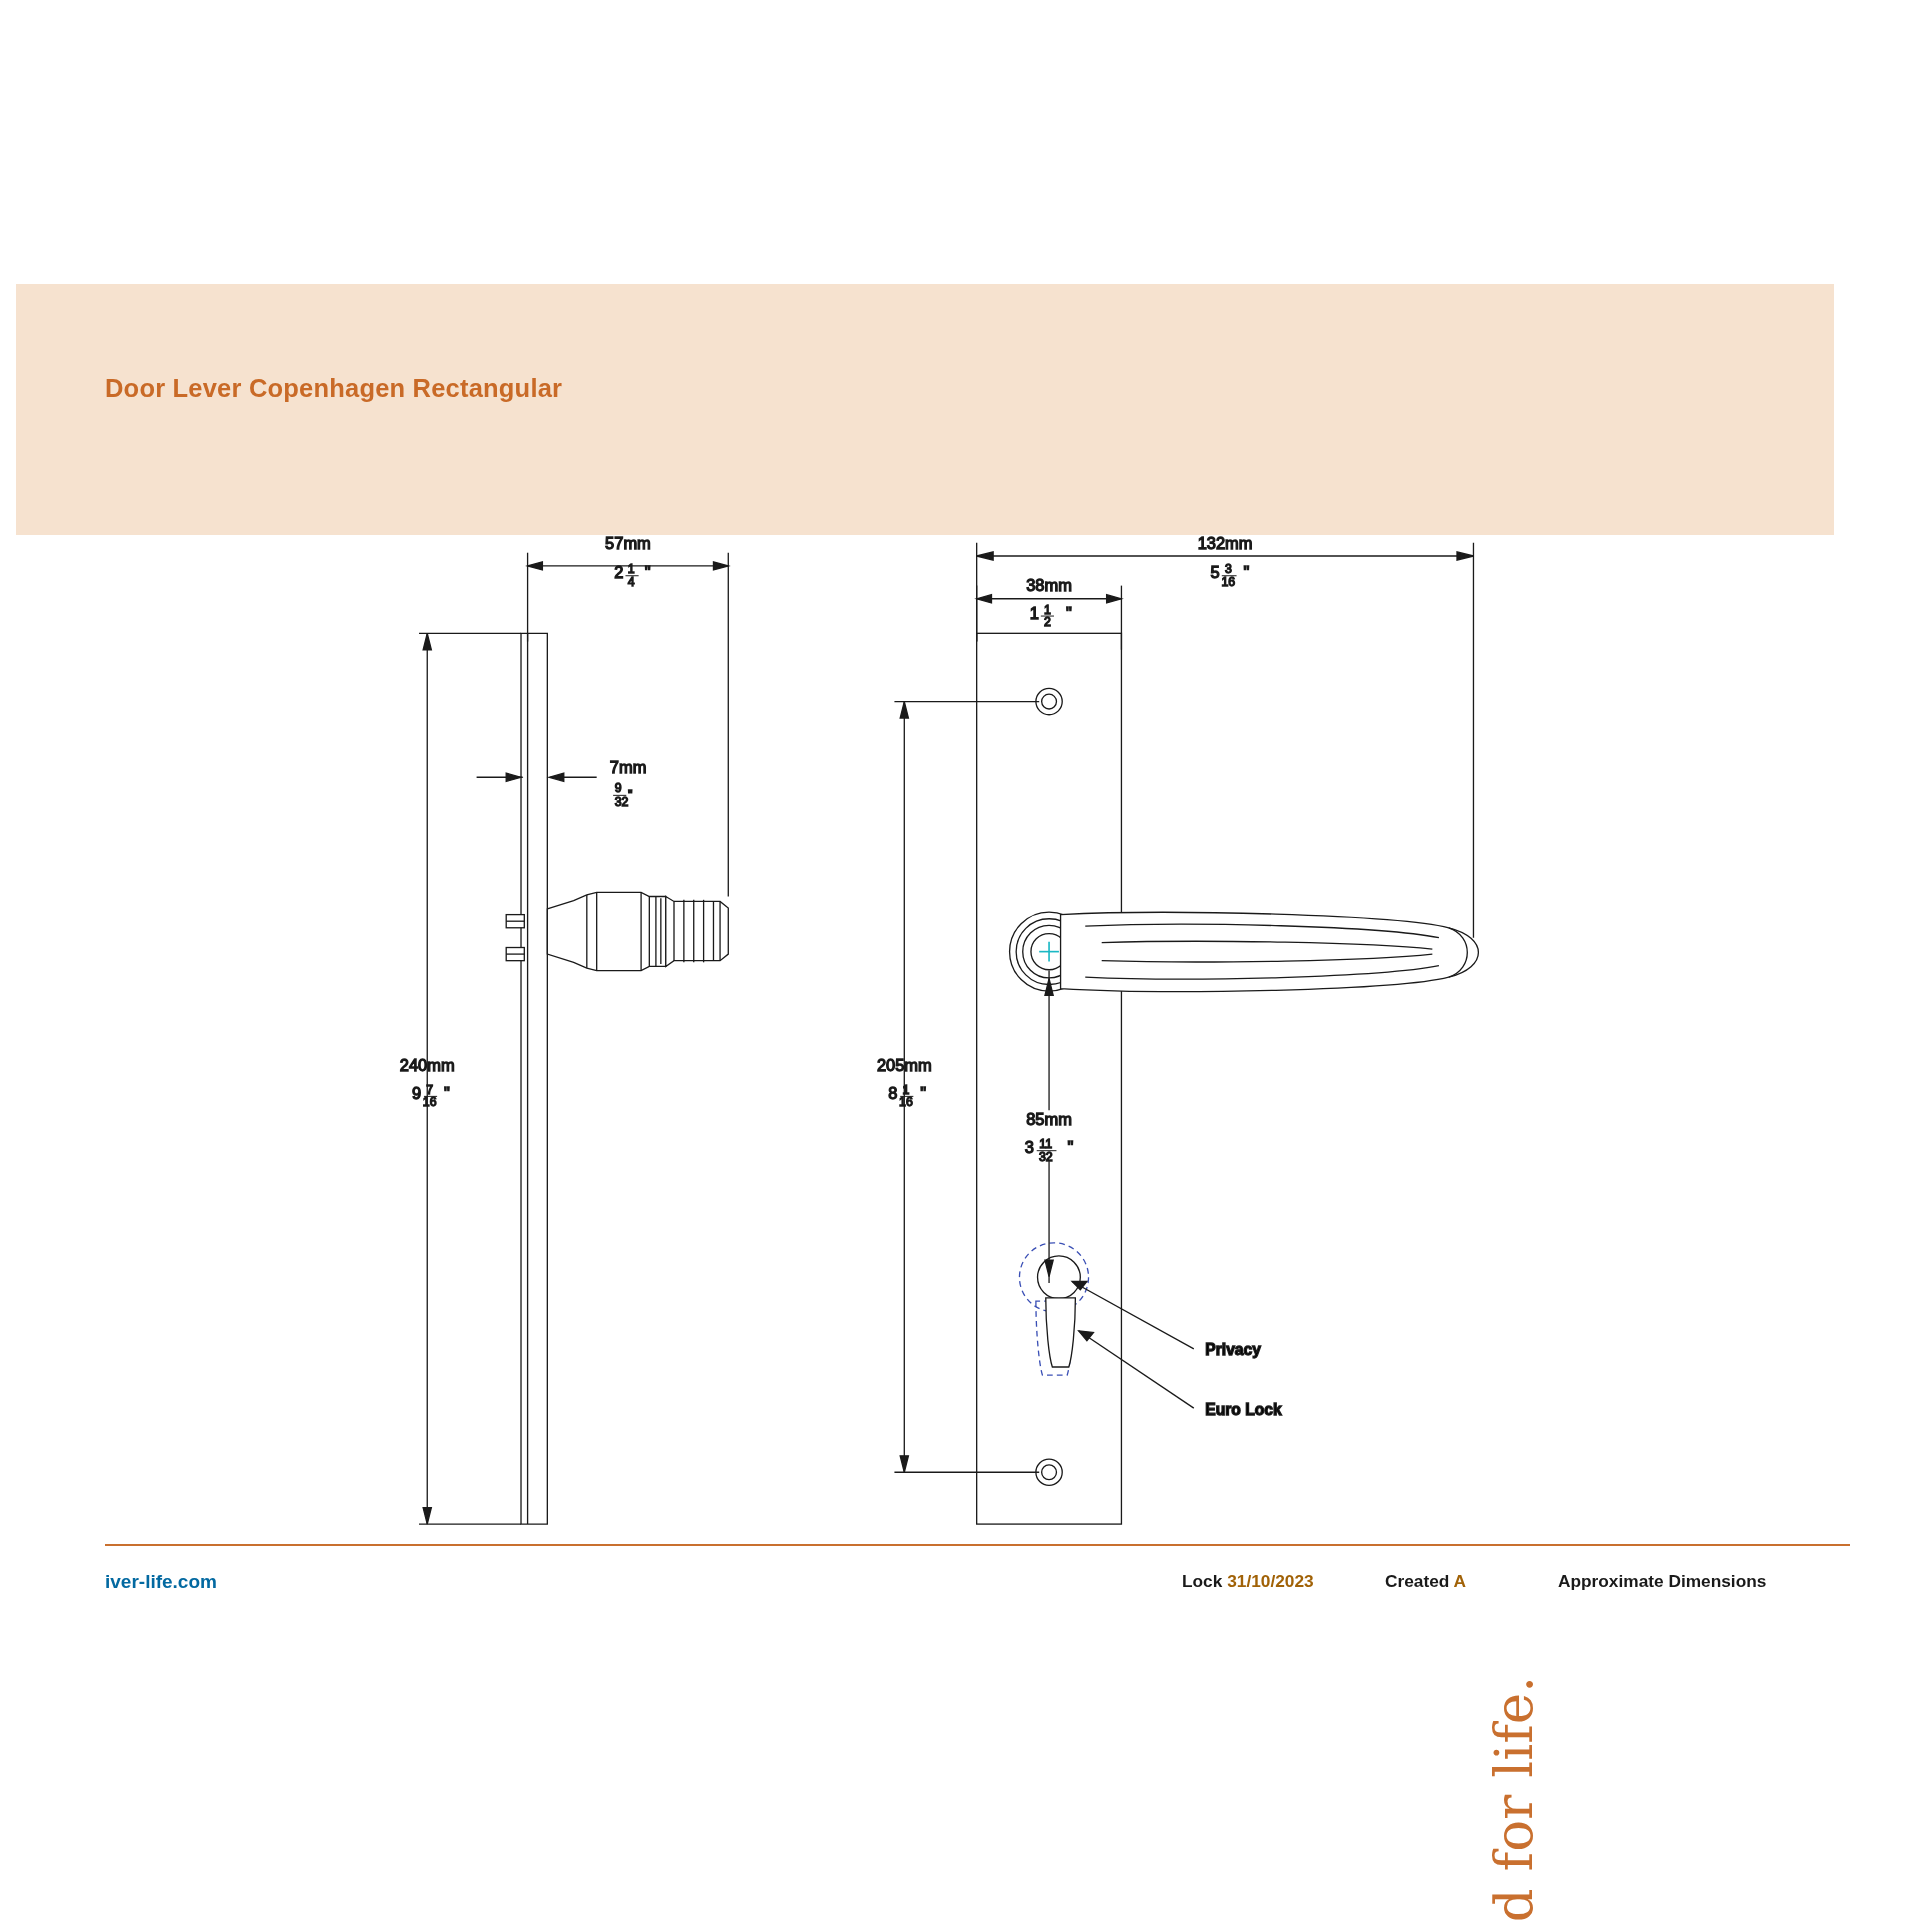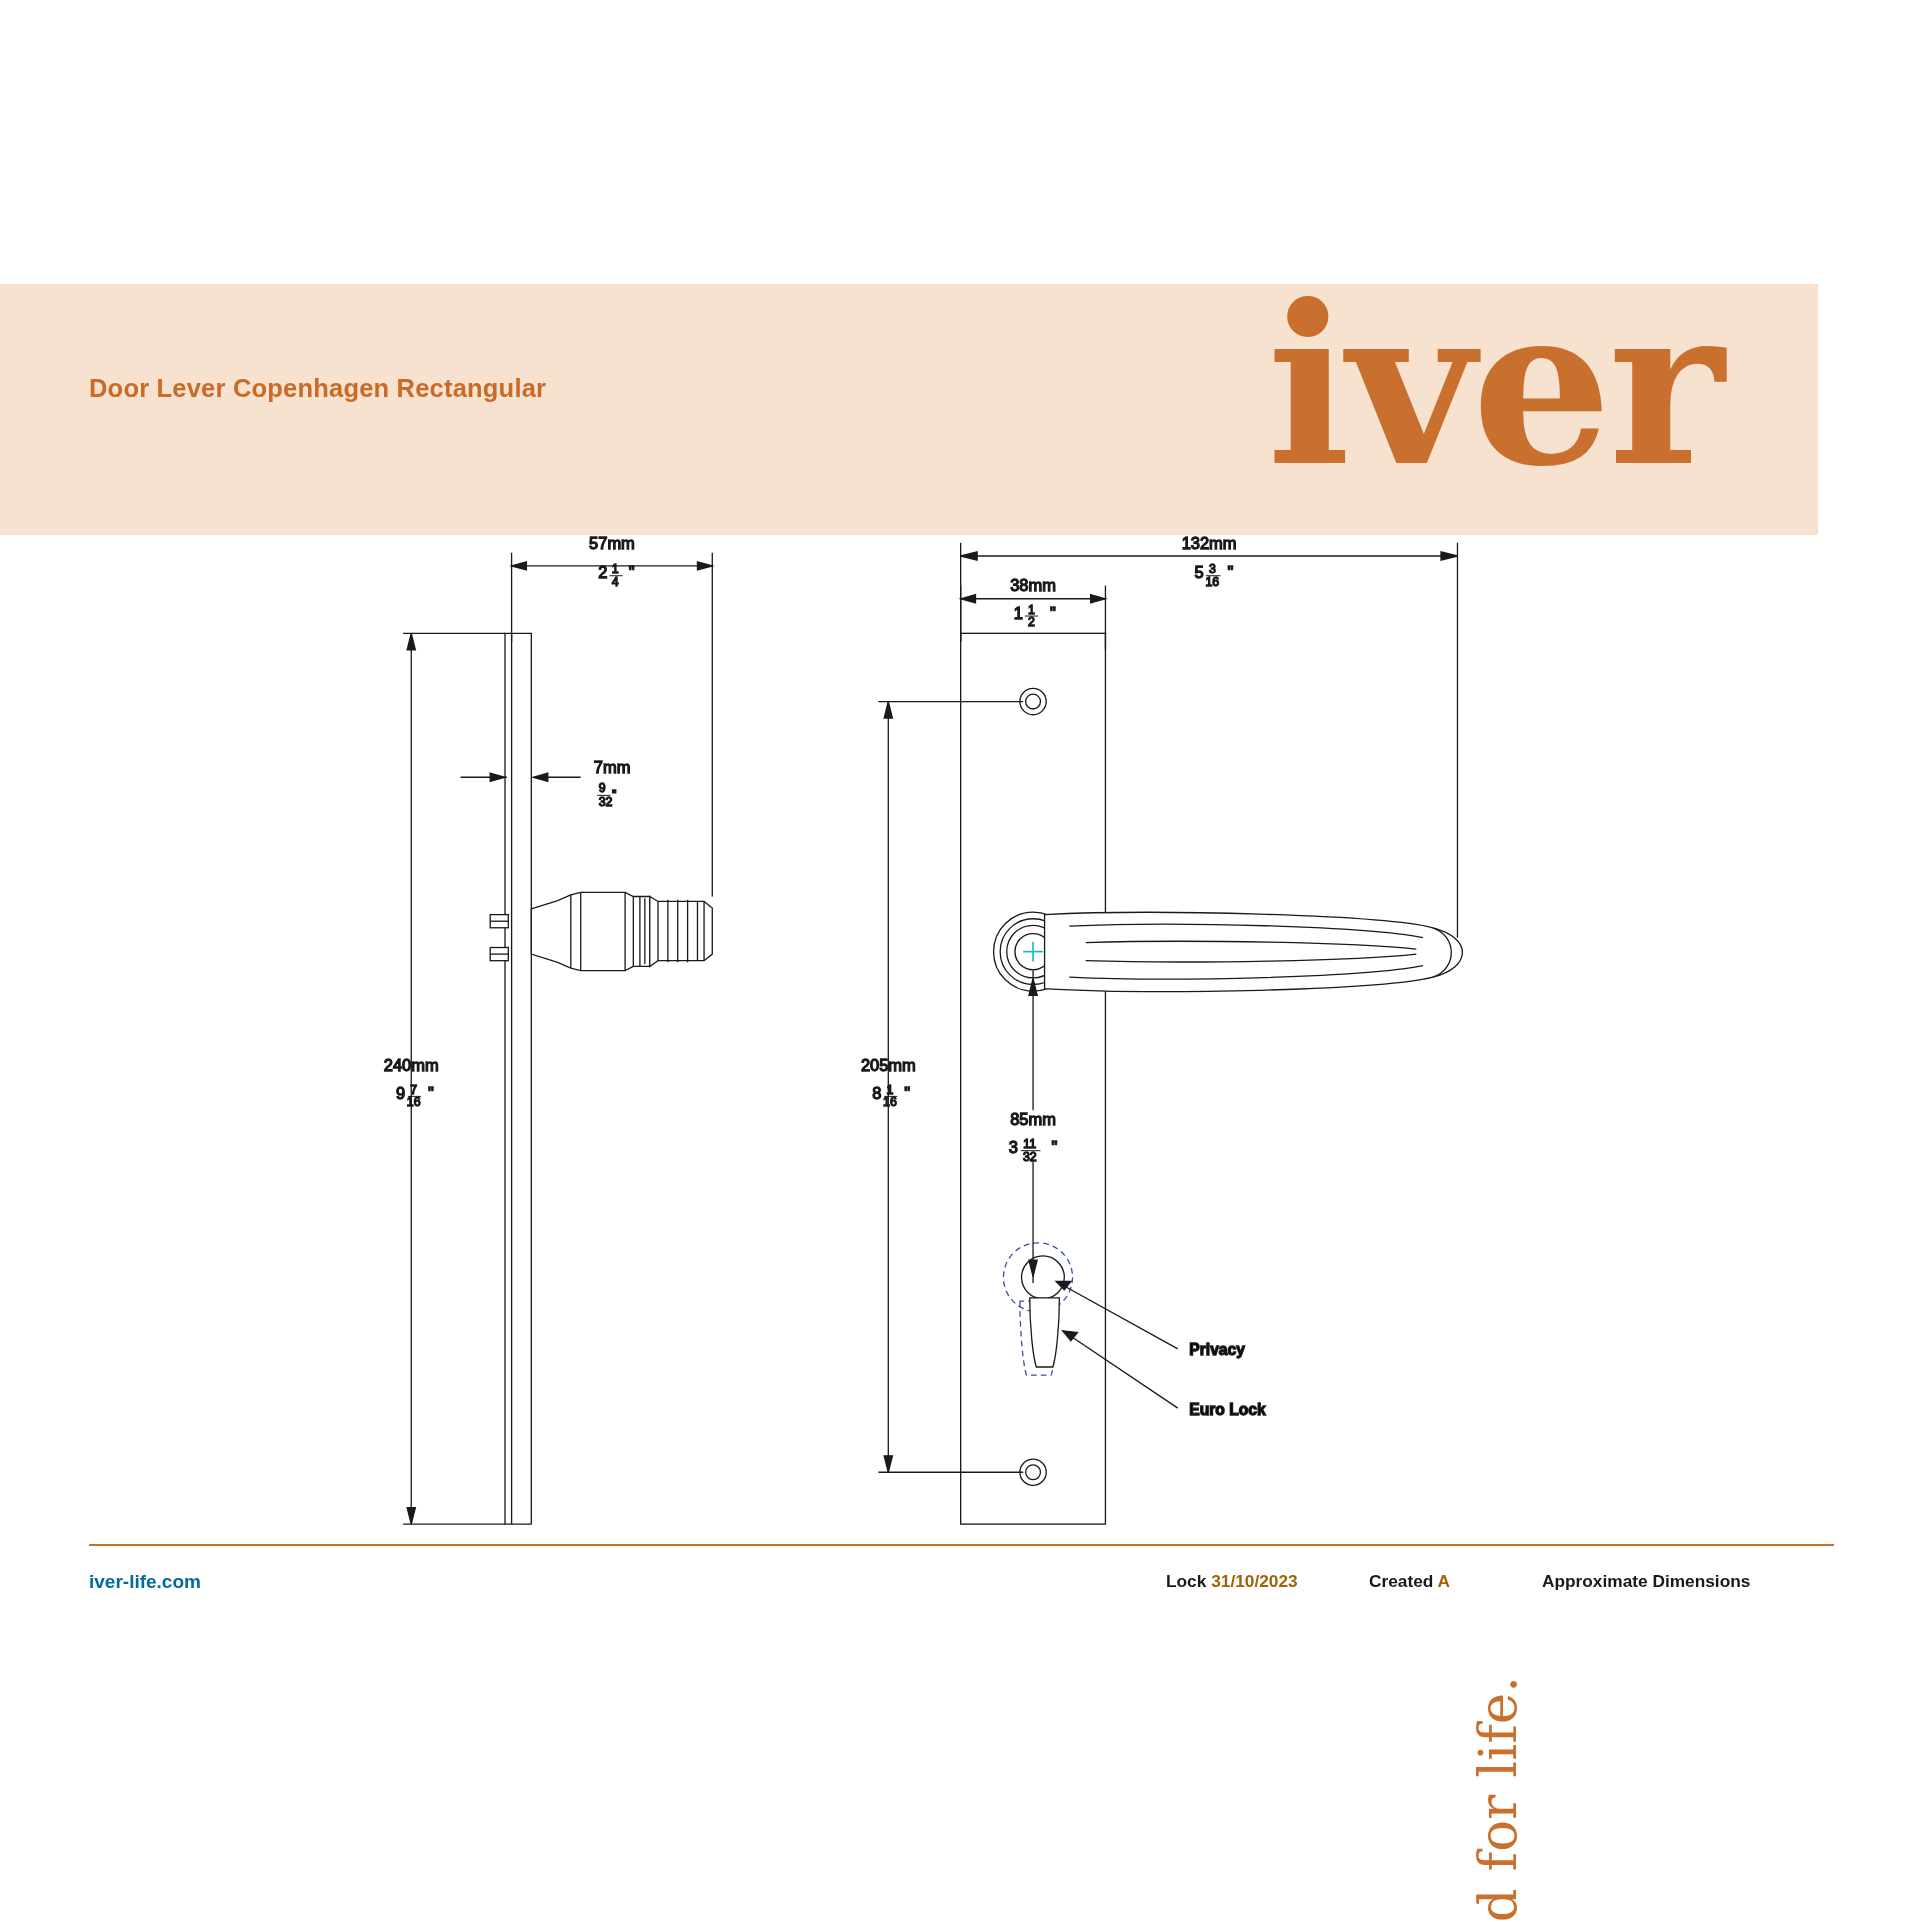--- a/index.html
+++ b/index.html
@@ -1,18 +1,18 @@
 <!DOCTYPE html>
 <html style="font-size:13px"><head>
 <meta charset="utf-8">
 <style>
   html,body{margin:0;padding:0;background:#ffffff;}
   body{width:1923px;height:1923px;position:relative;font-family:"Liberation Sans",sans-serif;overflow:hidden;}
 
-  .sheet{position:absolute;left:0;top:0;width:1566px;height:1923px;background:#fff;}
+  .sheet{position:absolute;left:16px;top:0;width:1566px;height:1923px;background:#fff;}
 
   
   .header-band{
     position:absolute;left:0;top:284px;width:1818px;height:251px;
     background:#f6e2cf;
   }
   .header-title{
     position:absolute;left:89px;top:374px;
     font-size:25.5px;font-weight:bold;color:#c96a27;letter-spacing:0.2px;
     white-space:nowrap;
@@ -63,21 +63,20 @@
     font-size:19px;fill:#000;font-weight:bold;text-anchor:start;
   }
 </style>
 </head>
 <body>
 
 <div class="sheet">
 
   <div class="header-band"></div>
   <div class="header-title">Door Lever Copenhagen Rectangular</div>
-  <div class="brand">iver</div>
 
   <div class="tagline">Created for life.</div>
 
   <div class="footer-rule"></div>
   <div class="footer-site">iver-life.com</div>
   <div class="footer-right">
     <div class="fr-date">
       <span>Lock</span>
       <span class="val">31/10/2023</span>
     </div>

